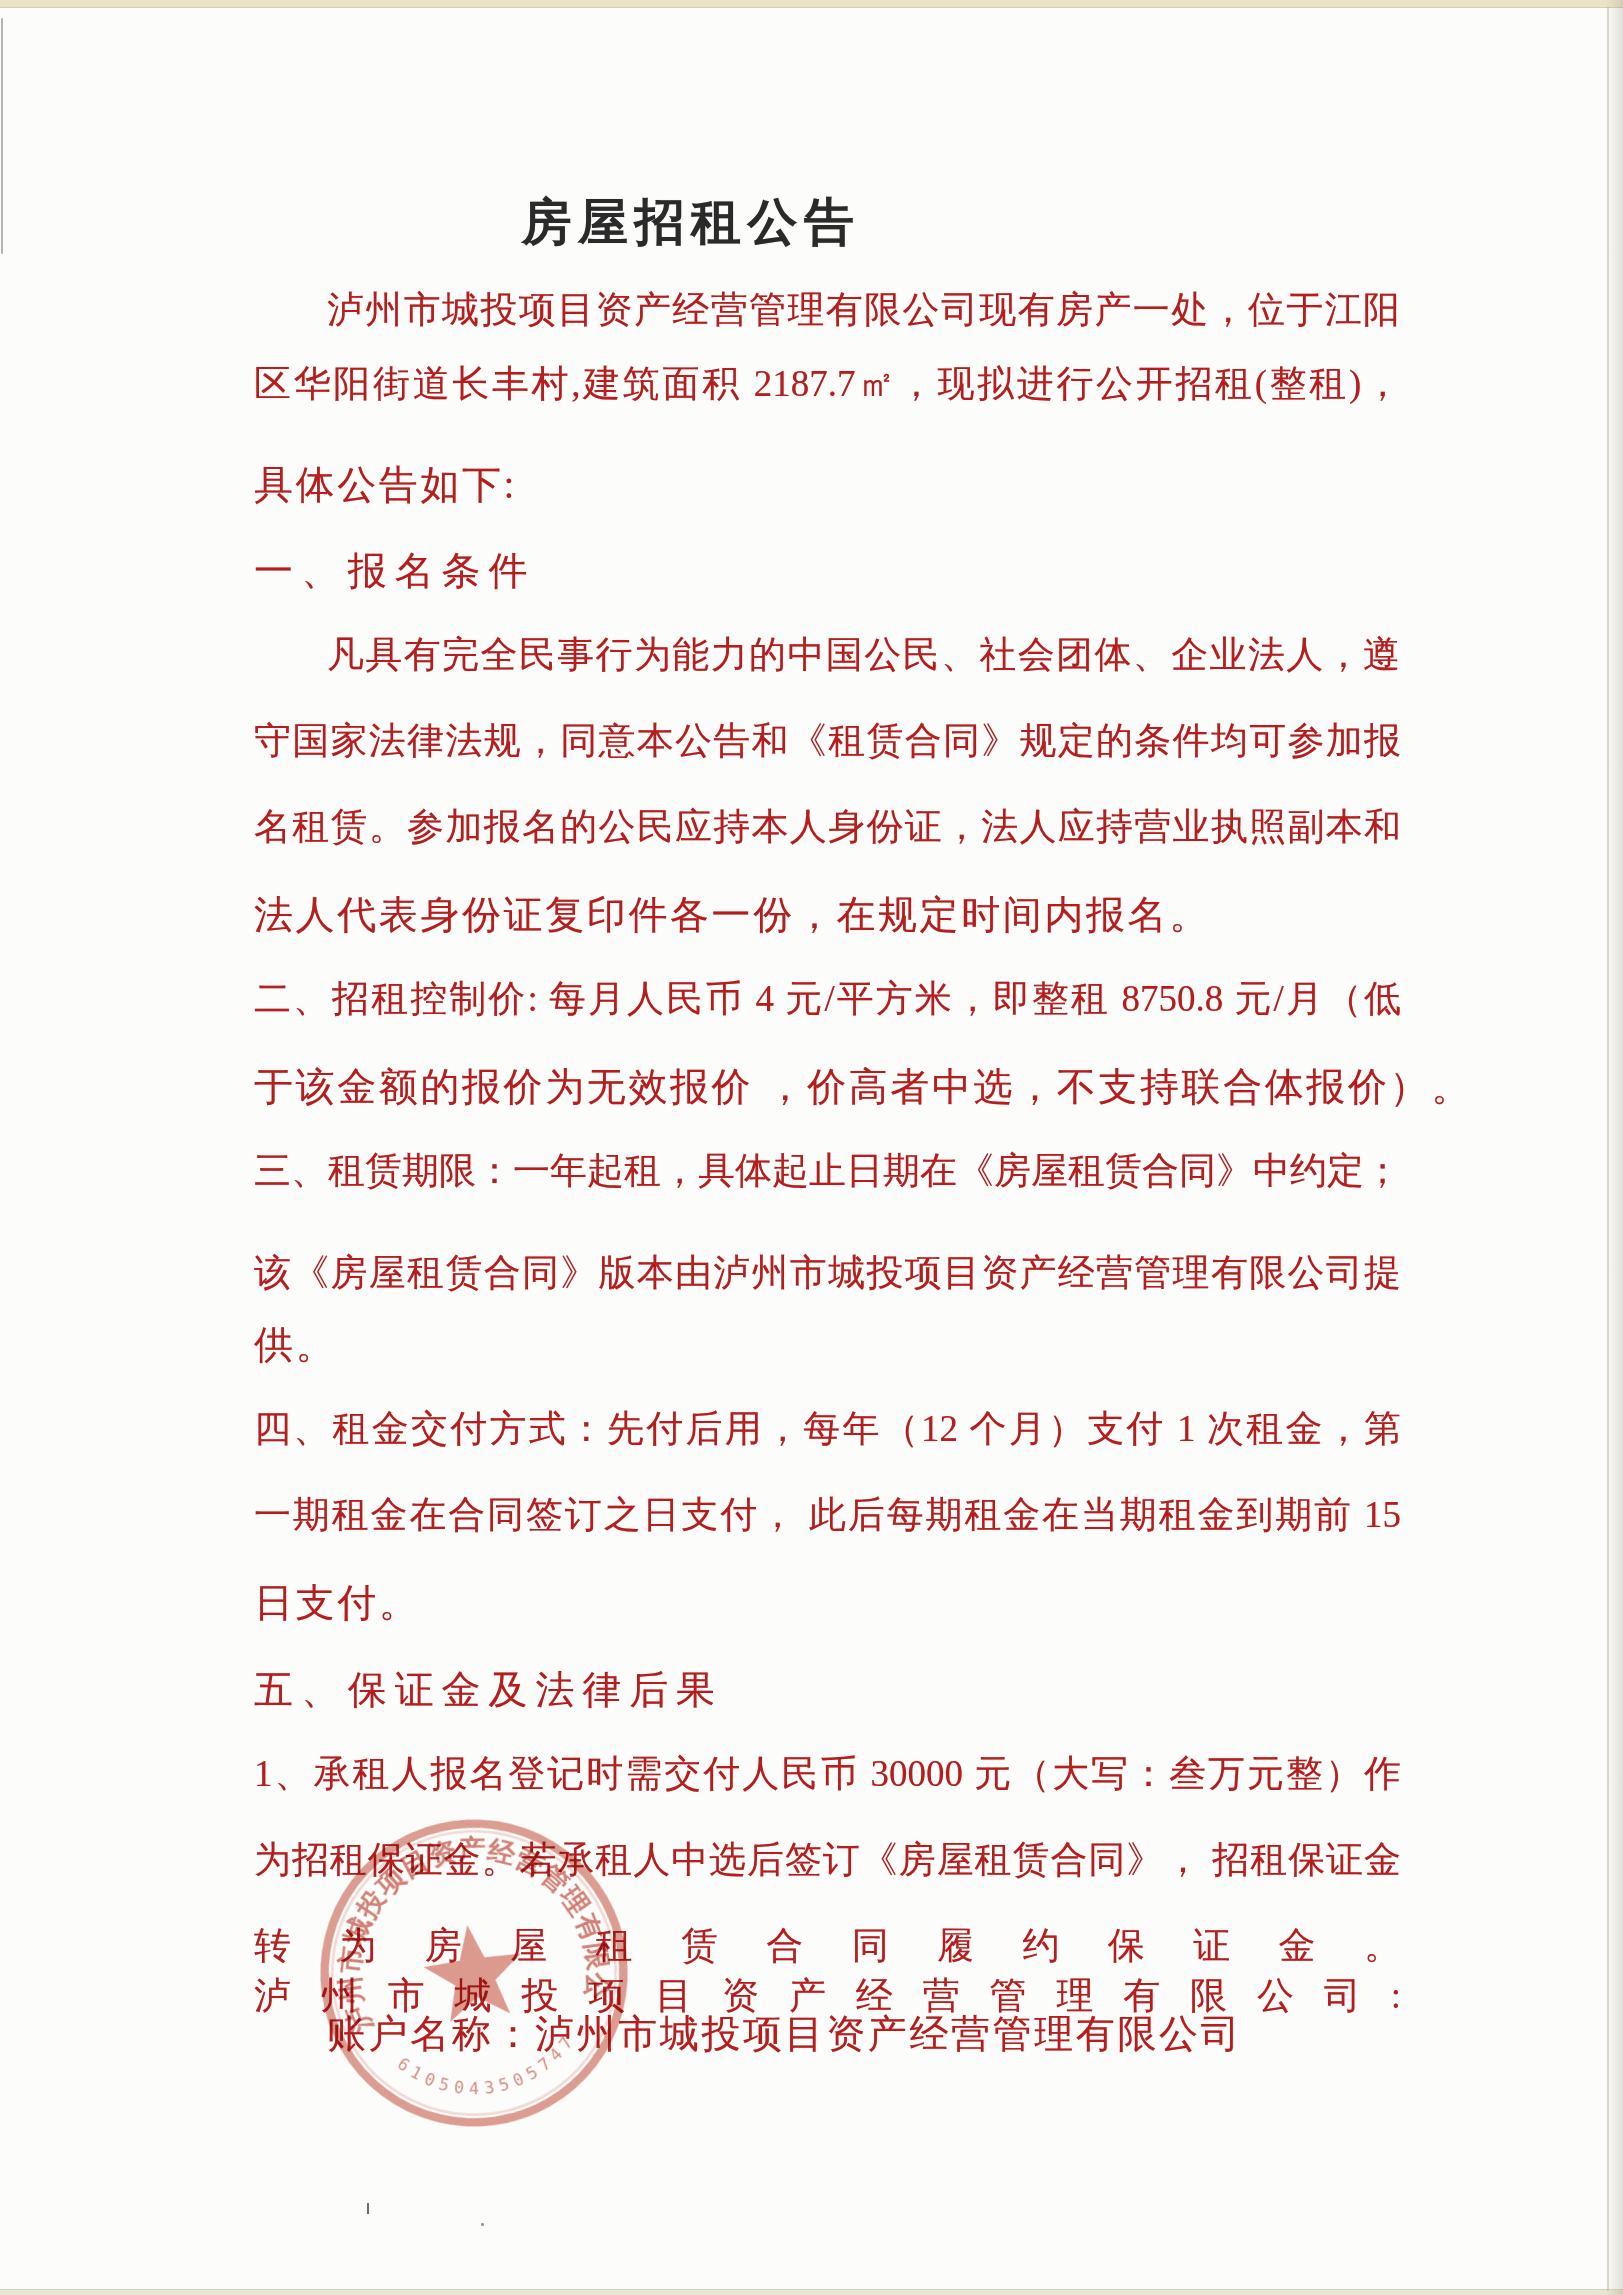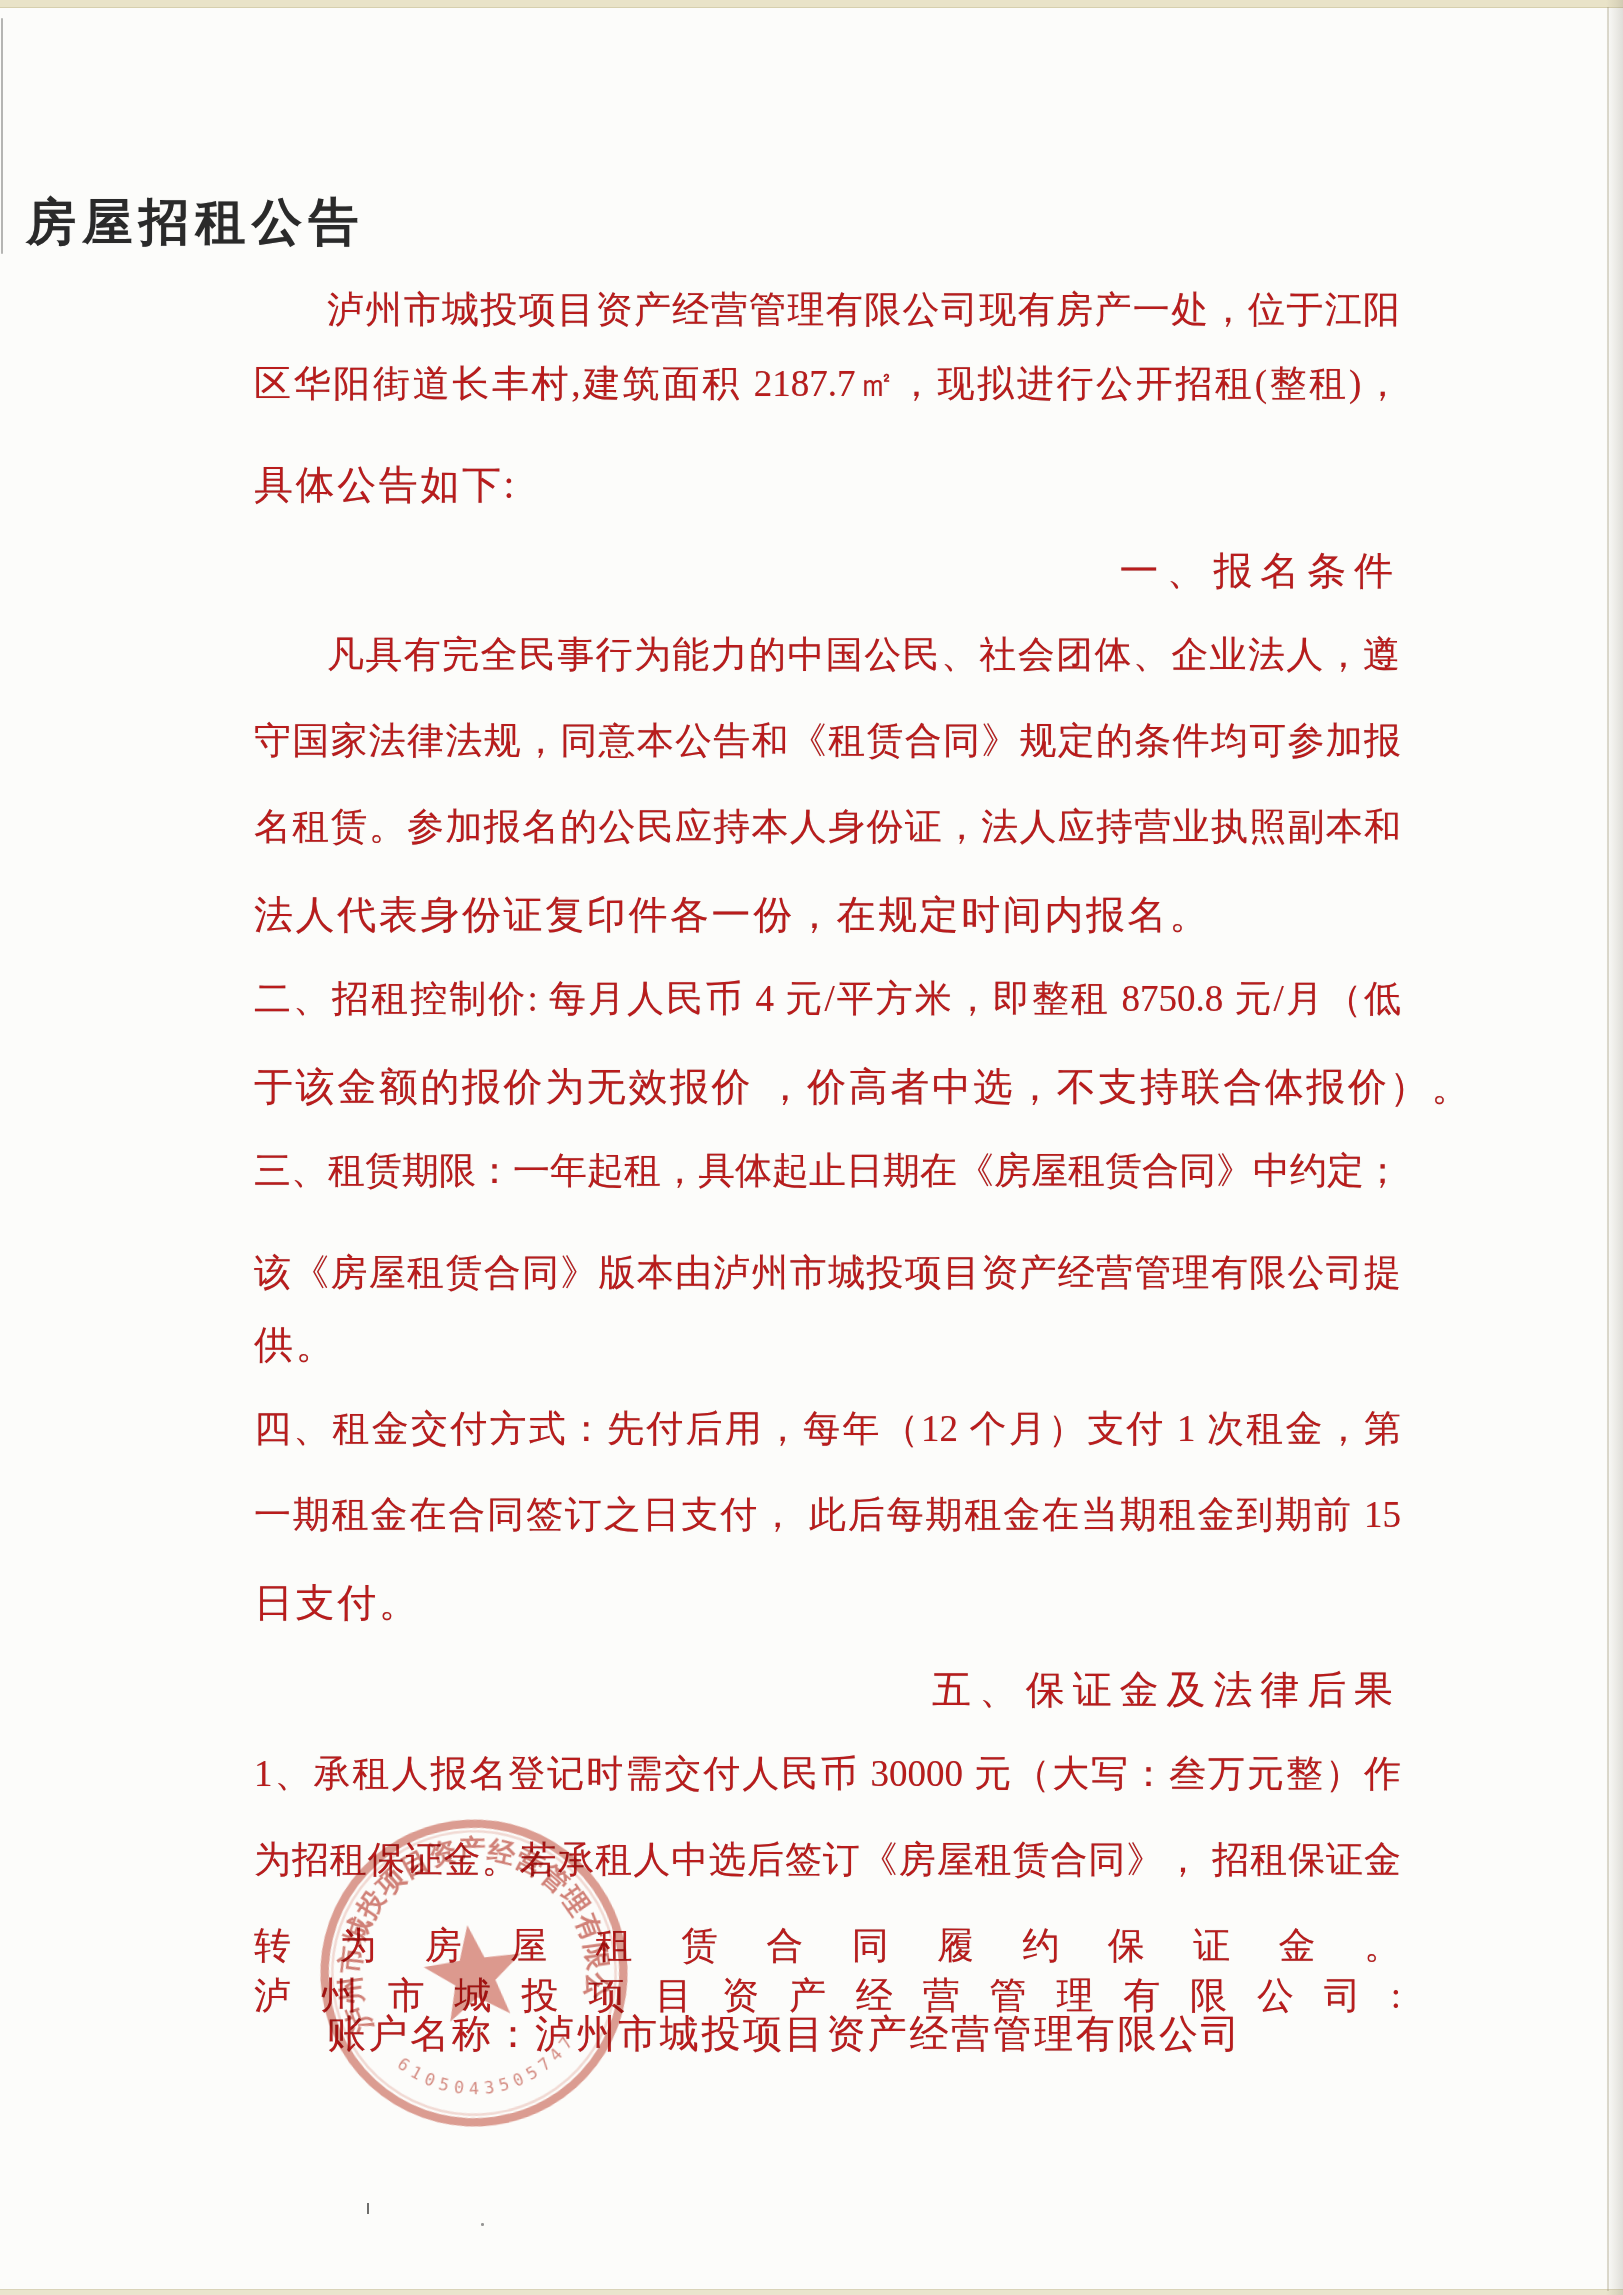--- a/index.html
+++ b/index.html
@@ -15,42 +15,42 @@
   .edge-bottom{position:absolute;left:0;bottom:0;width:1623px;height:4.6px;background:#eae5cd;border-top:0.7px solid #d9d3b8;}
   .edge-right{position:absolute;right:0;top:0;width:17px;height:2295px;
     background:linear-gradient(to right, rgba(150,145,125,0) 0%, rgba(150,145,125,0.16) 60%, rgba(120,115,100,0.22) 100%);}
   .edge-right-line{position:absolute;right:14.4px;top:6.5px;width:1.3px;height:2284px;background:rgba(160,152,120,0.35);}
   .corner-mark{position:absolute;left:1.3px;top:18.3px;width:2px;height:236px;background:#8f8f8d;opacity:.65;border-radius:1.3px;}
   .speck-a{position:absolute;left:367px;top:2203px;width:2px;height:10.5px;background:#4a4a48;opacity:.8;}
   .speck-b{position:absolute;left:481px;top:2223px;width:2.6px;height:2.6px;background:#6a6a68;border-radius:50%;opacity:.7;}
 
   .title{
     position:absolute;left:0;top:189px;width:1356px;margin:0;
-    text-align:left;
+    text-align:center;
     font-size:50px;font-weight:bold;color:#2a2a2a;
     letter-spacing:6.5px;
     padding-left:26px;box-sizing:border-box;
     text-shadow:0 0 0.7px rgba(40,40,40,.45);
   }
 
   .line{
     position:absolute;left:254px;width:1147px;height:72px;
     font-size:39px;color:#b91c1c;
     letter-spacing:2.6px;
     white-space:nowrap;
     text-shadow:0 0 0.7px rgba(55,55,55,.4);
   }
   .line.just{
     font-size:37px;white-space:normal;letter-spacing:0;
     text-align:justify;text-align-last:justify;
     text-justify:inter-ideograph;
     word-break:keep-all;
   }
   .line.ind{left:327px;width:1073px;}
-  .line.head{letter-spacing:7.9px;text-align:right;}
+  .line.head{letter-spacing:7.9px;}
 
   
   .stamp{
     position:absolute;left:313px;top:1812px;width:322px;height:322px;
     transform:rotate(-8deg);
     mix-blend-mode:multiply;
     opacity:.85;
     filter:blur(0.4px);
   }
   .stamp .ring{fill:none;stroke:#c9604f;stroke-width:13;opacity:.72;}

